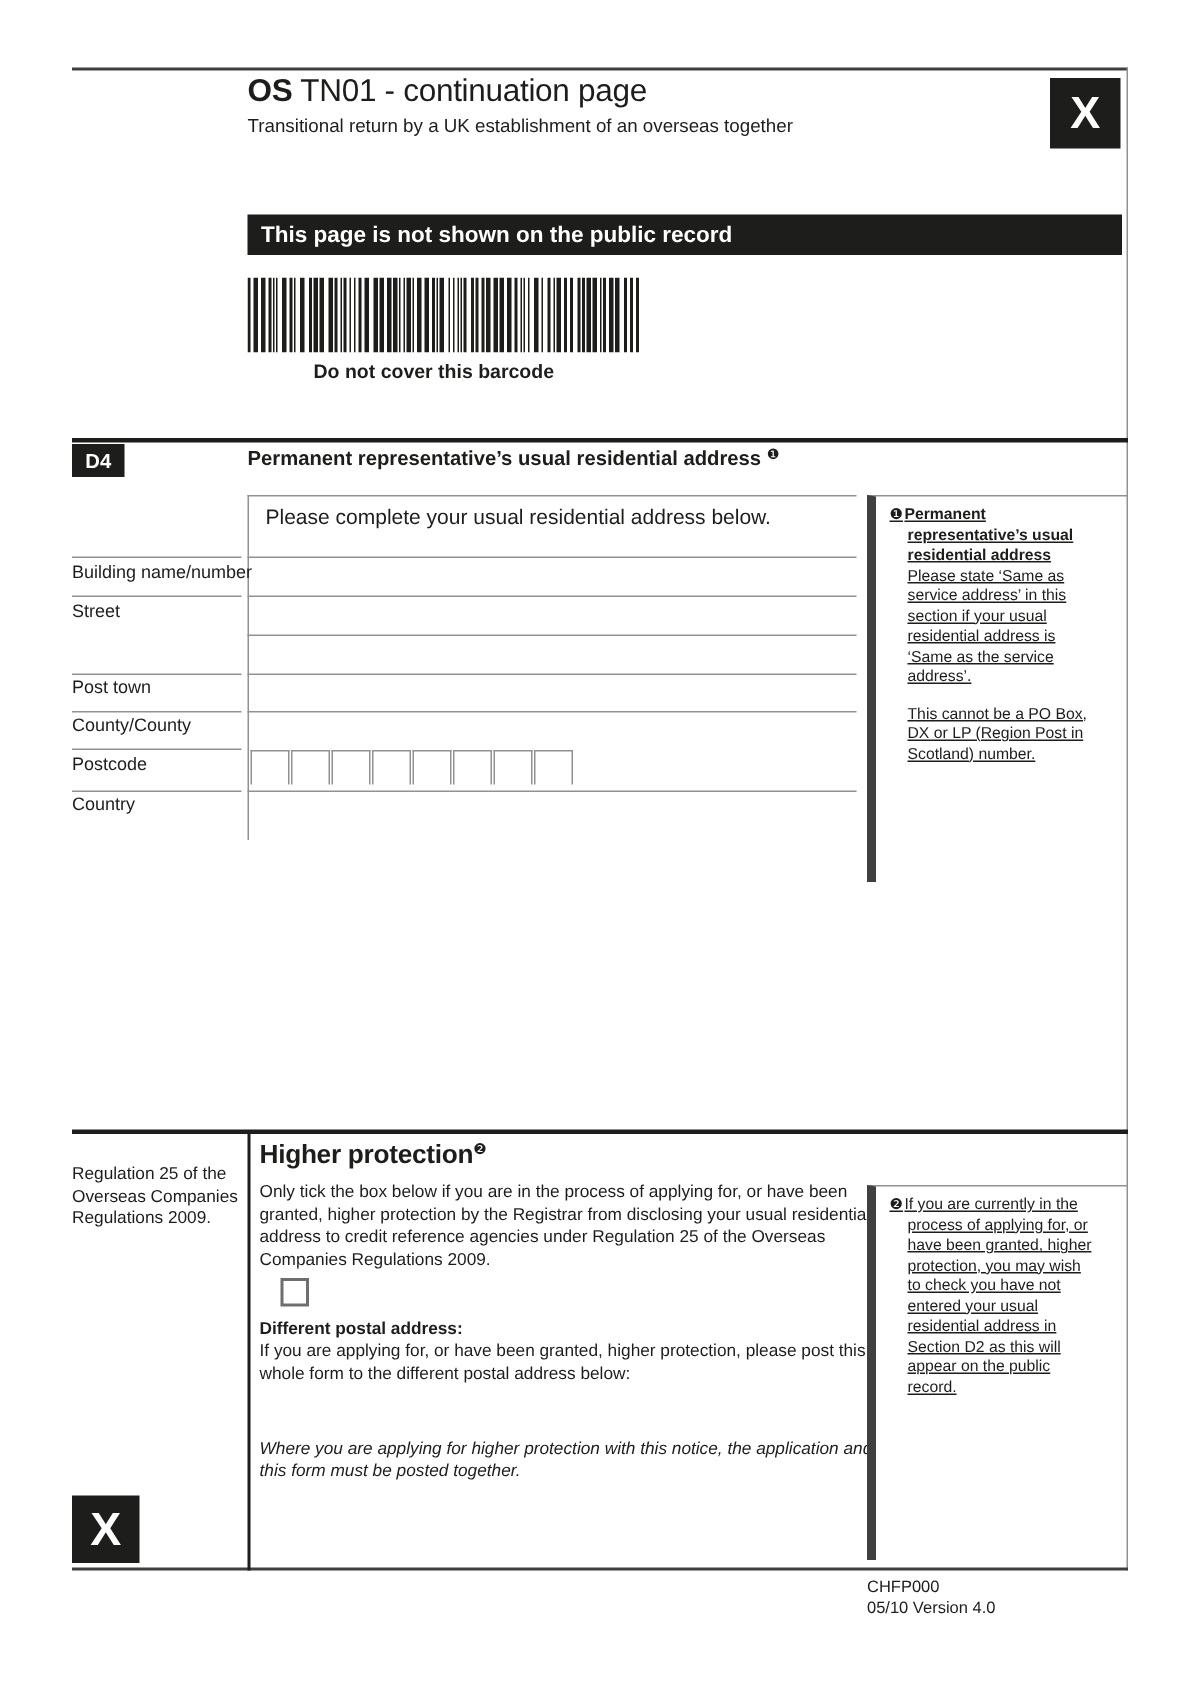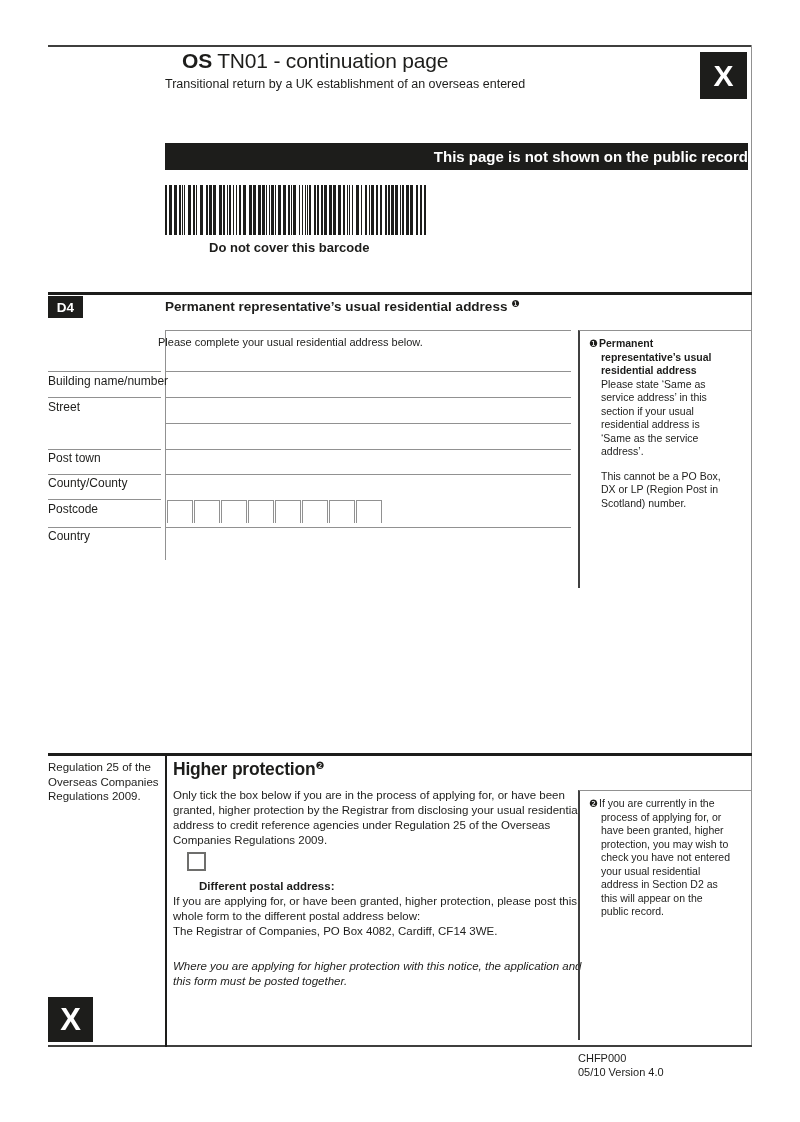--- a/index.html
+++ b/index.html
@@ -9,70 +9,70 @@
     overflow:hidden;
   }
   .abs{position:absolute;}
   
   .rule-dark{background:#3f3f3d;height:2px;}
   .rule-thick{background:#1d1d1b;height:3px;}
   .line-gray{background:#919191;height:1px;}
   .vline-gray{background:#919191;width:1px;}
   .vline-thick{background:#1d1d1b;width:2px;}
   
-  .title{left:165px;top:49px;font-size:21px;letter-spacing:-0.2px;margin-left:17px;}
+  .title{left:165px;top:49px;font-size:21px;letter-spacing:-0.2px;}
   .title .bold{font-weight:bold;}
   .subtitle{left:165px;top:77px;font-size:12.5px;}
   .xbox{background:#1d1d1b;color:#fff;font-weight:bold;display:flex;align-items:center;justify-content:center;}
   .xbox-top{left:700px;top:52px;width:47px;height:47px;font-size:30px;}
   .xbox-bottom{left:48px;top:997px;width:45px;height:45px;font-size:31px;}
   .banner{left:165px;top:143px;width:574px;height:27px;background:#1d1d1b;color:#fff;
-    font-weight:bold;font-size:15px;line-height:27px;padding-left:9px;text-align:right;}
+    font-weight:bold;font-size:15px;line-height:27px;padding-left:9px;}
   .barcode{left:165px;top:185px;width:265px;height:50px;}
   .barcode svg rect{fill:#1d1d1b;}
   .barcode-caption{left:165px;top:240px;font-weight:bold;font-size:13px;padding-left:44px;}
   
   .d4-badge{left:48px;top:296px;width:35px;height:22px;background:#1d1d1b;color:#fff;
     font-weight:bold;font-size:13.5px;display:flex;align-items:center;justify-content:center;}
   .d4-heading{left:165px;top:298px;font-weight:bold;font-size:13.5px;}
   .sup-marker{font-family:"DejaVu Sans",sans-serif;font-size:9.5px;vertical-align:4px;font-weight:normal;}
-  .instruction{left:158px;top:336px;font-size:11px;}
+  .instruction{left:177px;top:336px;font-size:14px;}
   .field-label{left:48px;font-size:12px;}
   .pc-row{left:167px;top:500px;display:flex;}
   .pc-cell{width:24px;height:22px;border:1px solid #919191;border-bottom:none;background:#fff;margin-right:1px;}
   
-  .sidebar{border-top:1px solid #919191;border-left:2px solid #404040;
-    padding:6px 20px 0 9px;box-sizing:border-box;font-size:10.5px;line-height:13.5px;}
+  .sidebar{border-top:1px solid #919191;border-left:6px solid #404040;
+    padding:6px 20px 0 9px;box-sizing:border-box;font-size:10.5px;line-height:13.5px;text-decoration:underline;}
   .sidebar p{margin:0 0 11px 0;}
   .sidebar .hang{padding-left:12px;}
   .sidebar .marker{font-family:"DejaVu Sans",sans-serif;margin-left:-12px;padding-right:1px;font-size:10px;}
   .sidebar .nt{font-weight:bold;}
   .sb1{left:578px;top:330px;width:174px;height:258px;}
   .sb2{left:578px;top:790px;width:174px;height:250px;}
   
-  .left-note{left:48px;top:760px;width:112px;font-size:11.5px;line-height:14.5px;}
+  .left-note{left:48px;top:776px;width:112px;font-size:11.5px;line-height:14.5px;}
   .hp-heading{left:173px;top:759px;font-weight:bold;font-size:17.5px;letter-spacing:-0.2px;}
   .hp-heading .sup-marker{font-size:10px;vertical-align:6px;}
   .body-text{left:173px;width:410px;font-size:11.5px;line-height:15px;}
-  .bold-line{font-weight:bold;margin-left:26px;}
+  .bold-line{font-weight:bold;}
   .checkbox{left:187px;top:852px;width:15px;height:15px;border:2px solid #6e6e6c;background:#fff;}
   .footer{left:578px;top:1051px;font-size:11px;line-height:14px;}
   .input-area{background:transparent;}
 </style>
 </head>
 <body>
 
 <div class="abs rule-dark" style="left:48px;top:45px;width:704px;"></div>
 <div class="abs vline-gray" style="left:751px;top:45px;height:1002px;"></div>
 <div class="abs rule-dark" style="left:48px;top:1045px;width:704px;"></div>
 
 <div class="abs title">
   <span class="bold">OS</span> <span>TN01 - continuation page</span>
 </div>
-<div class="abs subtitle">Transitional return by a UK establishment of an overseas entered</div>
+<div class="abs subtitle">Transitional return by a UK establishment of an overseas together</div>
 <div class="abs xbox xbox-top">X</div>
 
 <div class="abs banner">This page is not shown on the public record</div>
 
 <div class="abs barcode">
   <svg width="265" height="50" viewBox="0 0 265 50" xmlns="http://www.w3.org/2000/svg">
       <rect x="0" y="0" width="2" height="50"></rect>
       <rect x="4" y="0" width="3" height="50"></rect>
       <rect x="9" y="0" width="3" height="50"></rect>
       <rect x="14" y="0" width="2" height="50"></rect>
@@ -206,21 +206,20 @@
   <span>Higher protection</span><span class="sup-marker">❷</span>
 </div>
 
 <div class="abs body-text" style="top:788px;">Only tick the box below if you are in the process of applying for, or have been granted, higher protection by the Registrar from disclosing your usual residential address to credit reference agencies under Regulation 25 of the Overseas Companies Regulations 2009.</div>
 
 <div class="abs checkbox"></div>
 
 <div class="abs body-text" style="top:879px;">
   <span class="bold-line">Different postal address:</span><br>
   <span>If you are applying for, or have been granted, higher protection, please post this whole form to the different postal address below:</span><br>
-  <span>The Registrar of Companies, PO Box 4082, Cardiff, CF14 3WE.</span>
 </div>
 
 <div class="abs body-text" style="top:959px;font-style:italic;">Where you are applying for higher protection with this notice, the application and this form must be posted together.</div>
 
 <div class="abs sidebar sb2">
   <p class="hang"><span class="marker">❷</span><span>If you are currently in the process of applying for, or have been granted, higher protection, you may wish to check you have not entered your usual residential address in Section D2 as this will appear on the public record.</span></p>
 </div>
 
 <div class="abs xbox xbox-bottom">X</div>
 <div class="abs footer">

